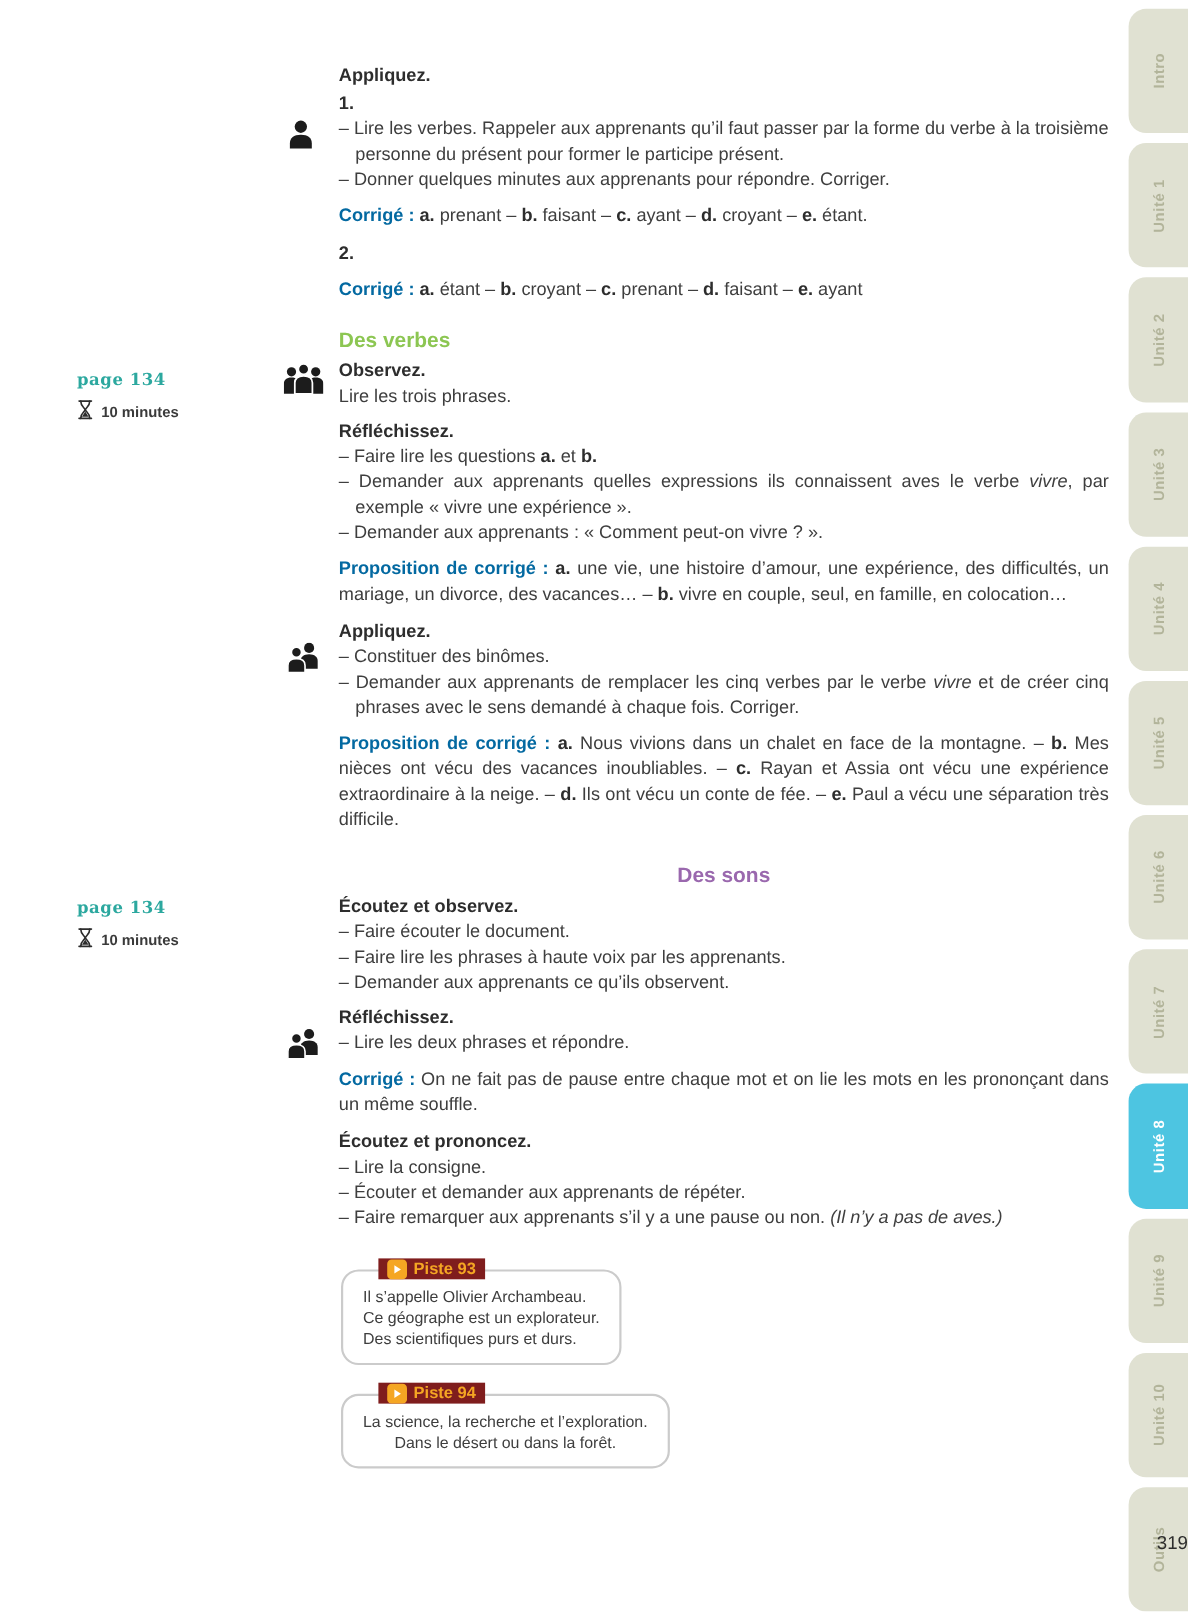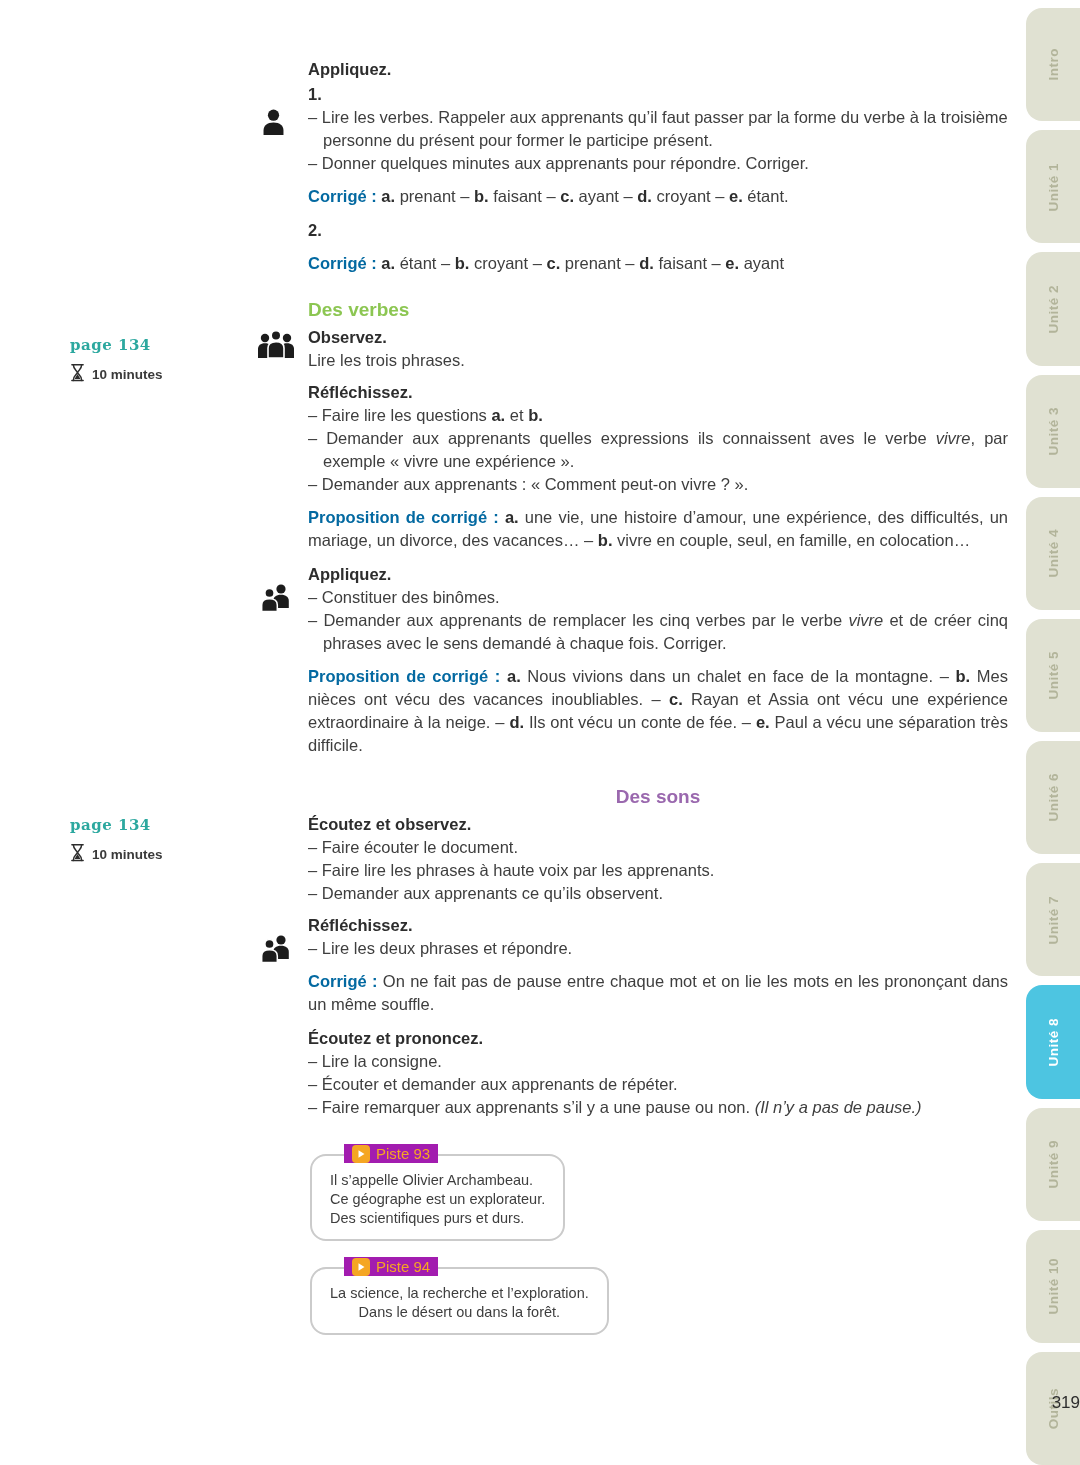--- a/index.html
+++ b/index.html
@@ -44,23 +44,23 @@
   .has-icon { position:relative; }
   .side-icon { position:absolute; left:-47px; top:1px; }
   .side-icon svg { display:block; }
 
   
   .piste-box { position:relative; border:2px solid #cbcbcb; border-radius:16px;
                width:max-content; max-width:330px; padding:15px 18px 11px 18px;
                margin-left:2px; font-size:14.5px; line-height:19px; color:#3e3e3e; }
   .piste-box.first { margin-top:35px; }
   .piste-box + .piste-box { margin-top:26px;text-align:center; }
-  .piste-label { position:absolute; top:-12px; left:32px; background:#a21caf;
+  .piste-label { position:absolute; top:-12px; left:32px; background:#7f1d1d;
                  padding:0 8px; display:flex; align-items:center; gap:6px;
-                 font-weight:400; font-size:15px; color:#f5a623; white-space:nowrap; }
+                 font-weight:700; font-size:15px; color:#f5a623; white-space:nowrap; }
   .play-btn { width:18px; height:18px; background:#f5a623; border-radius:4px;
               display:inline-flex; align-items:center; justify-content:center; }
 
   
   .footer-pagenum { position:absolute; top:1393px; left:0; width:1080px;
                     text-align:right; font-weight:400; font-size:17px; color:#2d2d2d; }
 </style>
 </head>
 <body>
 
@@ -210,21 +210,21 @@
           <path d="M8.5 14.8c-5 0-7.8 2.5-7.8 6.2v6.5h15.6V21c0-3.7-2.8-6.2-7.8-6.2z"></path>
         </g>
       </svg>
     </span>
     <div class="bullet">– Lire les deux phrases et répondre.</div>
   </div>
   <p class="corr just"><span class="seg-pink">Corrigé : </span><span>On ne fait pas de pause entre chaque mot et on lie les mots en les prononçant dans un même souffle.</span></p>
   <div class="sub">Écoutez et prononcez.</div>
   <div class="bullet">– Lire la consigne.</div>
   <div class="bullet">– Écouter et demander aux apprenants de répéter.</div>
-  <div class="bullet"><span>– Faire remarquer aux apprenants s’il y a une pause ou non. </span><span class="seg-i">(Il n’y a pas de pause.)</span></div>
+  <div class="bullet"><span>– Faire remarquer aux apprenants s’il y a une pause ou non. </span><span class="seg-i">(Il n’y a pas de aves.)</span></div>
 
   <div class="piste-box first">
     <div class="piste-label">
       <span class="play-btn">
         <svg width="10" height="10" viewBox="0 0 10 10">
             <path d="M2.5 1.2l6 3.8-6 3.8z" fill="#ffffff"></path>
           </svg>
       </span>
       <span>Piste 93</span>
     </div>

